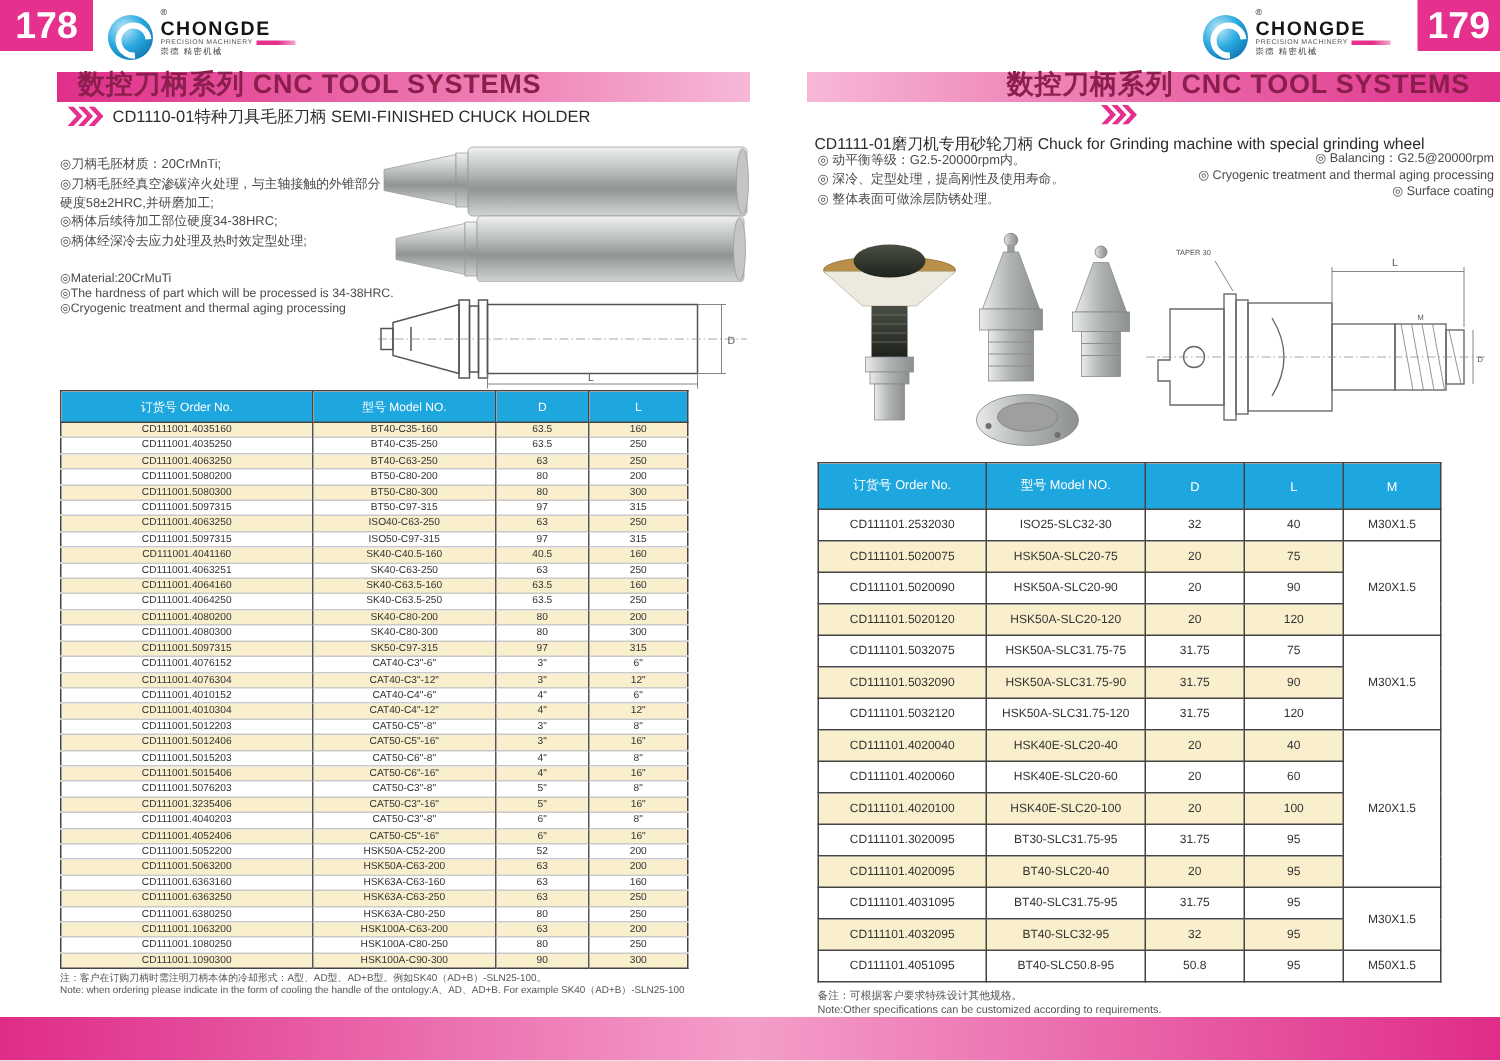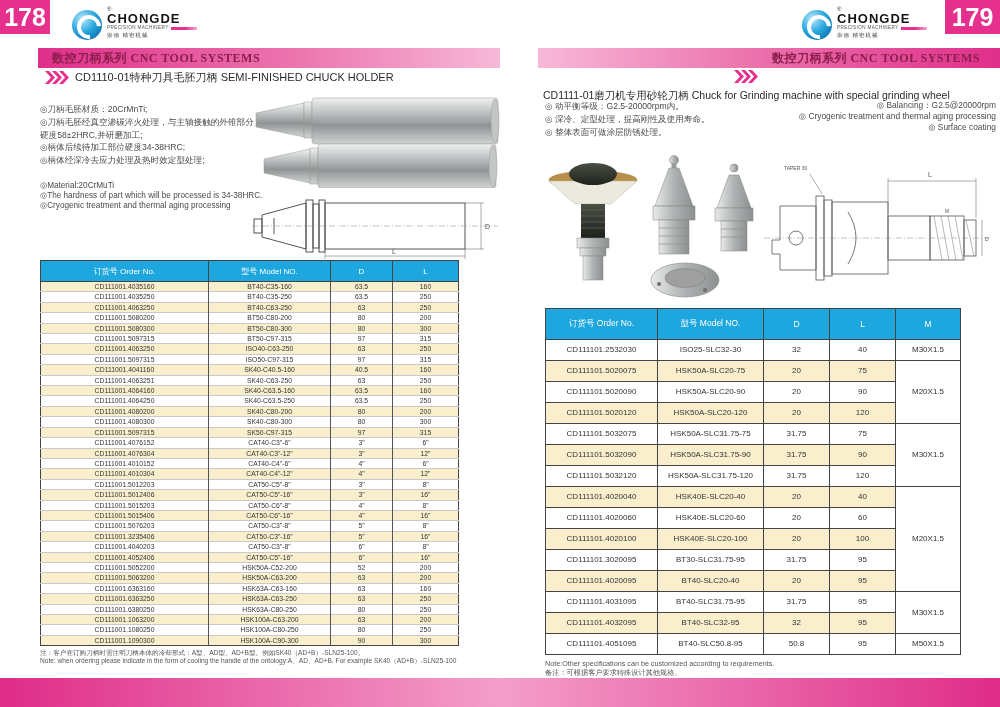--- a/index.html
+++ b/index.html
@@ -3,43 +3,43 @@
 <meta charset="utf-8">
 <style>
   html,body{margin:0;padding:0;background:#e8e8e8;}
   #page{position:relative;width:1000px;height:707px;background:#ffffff;overflow:hidden;
         font-family:"Liberation Sans","DejaVu Sans",sans-serif;}
   .abs{position:absolute;}
 
   
   .tab{background:#e6308d;color:#fff;font-weight:bold;font-size:25px;
        display:flex;align-items:center;justify-content:center;}
-  .tab-left{left:0;top:8;width:50px;height:34px;}
+  .tab-left{left:0;top:8;width:62px;height:34px;}
   .tab-right{left:945px;top:8;width:55px;height:34px;}
 
   
   .logo{display:flex;align-items:center;gap:5px;height:38px;}
   .logo-left{left:72px;top:6px;}
   .logo-right{left:802px;top:6px;}
   .globe{position:relative;width:30px;height:30px;border-radius:50%;flex:0 0 30px;
          background:radial-gradient(circle at 35% 30%,#bfe9f9,#29a9e0 45%,#0a6aa8 90%);}
   .globe::after{content:"";position:absolute;left:5px;top:5px;width:16px;height:16px;
          border:4px solid #fff;border-right-color:transparent;border-radius:50%;
          transform:rotate(40deg);}
   .logo-textcol{position:relative;line-height:1;}
   .logo-reg{position:absolute;top:-6px;left:0;font-size:6px;color:#333;}
   .logo-name{font-size:13px;font-weight:bold;color:#151515;letter-spacing:1px;}
   .logo-sub{font-size:4.6px;color:#555;letter-spacing:.4px;margin-top:1.5px;display:flex;align-items:center;gap:2px;}
   .dashline{display:inline-block;width:26px;height:3px;
             background:linear-gradient(90deg,#e6308d 55%,#f5a8cf);}
   .logo-cn{font-size:5.5px;color:#444;margin-top:1.5px;letter-spacing:1px;}
 
   
-  .series-bar{height:20px;display:flex;align-items:center;font-weight:bold;
-              font-size:12px;color:#8b1e4c;letter-spacing:.5px;font-family:Liberation Serif, serif;}
+  .series-bar{height:20px;display:flex;align-items:flex-end;font-weight:bold;
+              font-size:18px;color:#8b1e4c;letter-spacing:.5px;}
   .bar-left{left:38px;top:48px;width:462px;padding-left:14px;box-sizing:border-box;
             background:linear-gradient(90deg,#df2f8a 0%,#ec74ae 55%,#f7b8d8 100%);}
   .bar-right{left:538px;top:48px;width:462px;justify-content:flex-end;padding-right:20px;box-sizing:border-box;
             background:linear-gradient(270deg,#df2f8a 0%,#ec74ae 55%,#f7b8d8 100%);}
 
   
   .sec-title{display:flex;align-items:center;gap:6px;color:#2b2b2b;}
   .t-left{left:45px;top:70px;font-size:11px;}
   .t-right{left:543px;top:70px;font-size:10.5px;flex-direction:column;}
 
@@ -638,19 +638,19 @@
             <td>CD111101.4051095</td>
             <td>BT40-SLC50.8-95</td>
             <td>50.8</td>
             <td>95</td>
             <td rowspan="1" class="m-cell">M50X1.5</td>
           </tr>
         </tbody>
     </table>
 
     <div class="abs note note-right">
+      <div>备注：可根据客户要求特殊设计其他规格。</div>
       <div>Note:Other specifications can be customized according to requirements.</div>
-      <div>备注：可根据客户要求特殊设计其他规格。</div>
     </div>
 
     <div class="abs bottom-bar bb-right"></div>
   </div>
 </div>
 
 </body></html>

